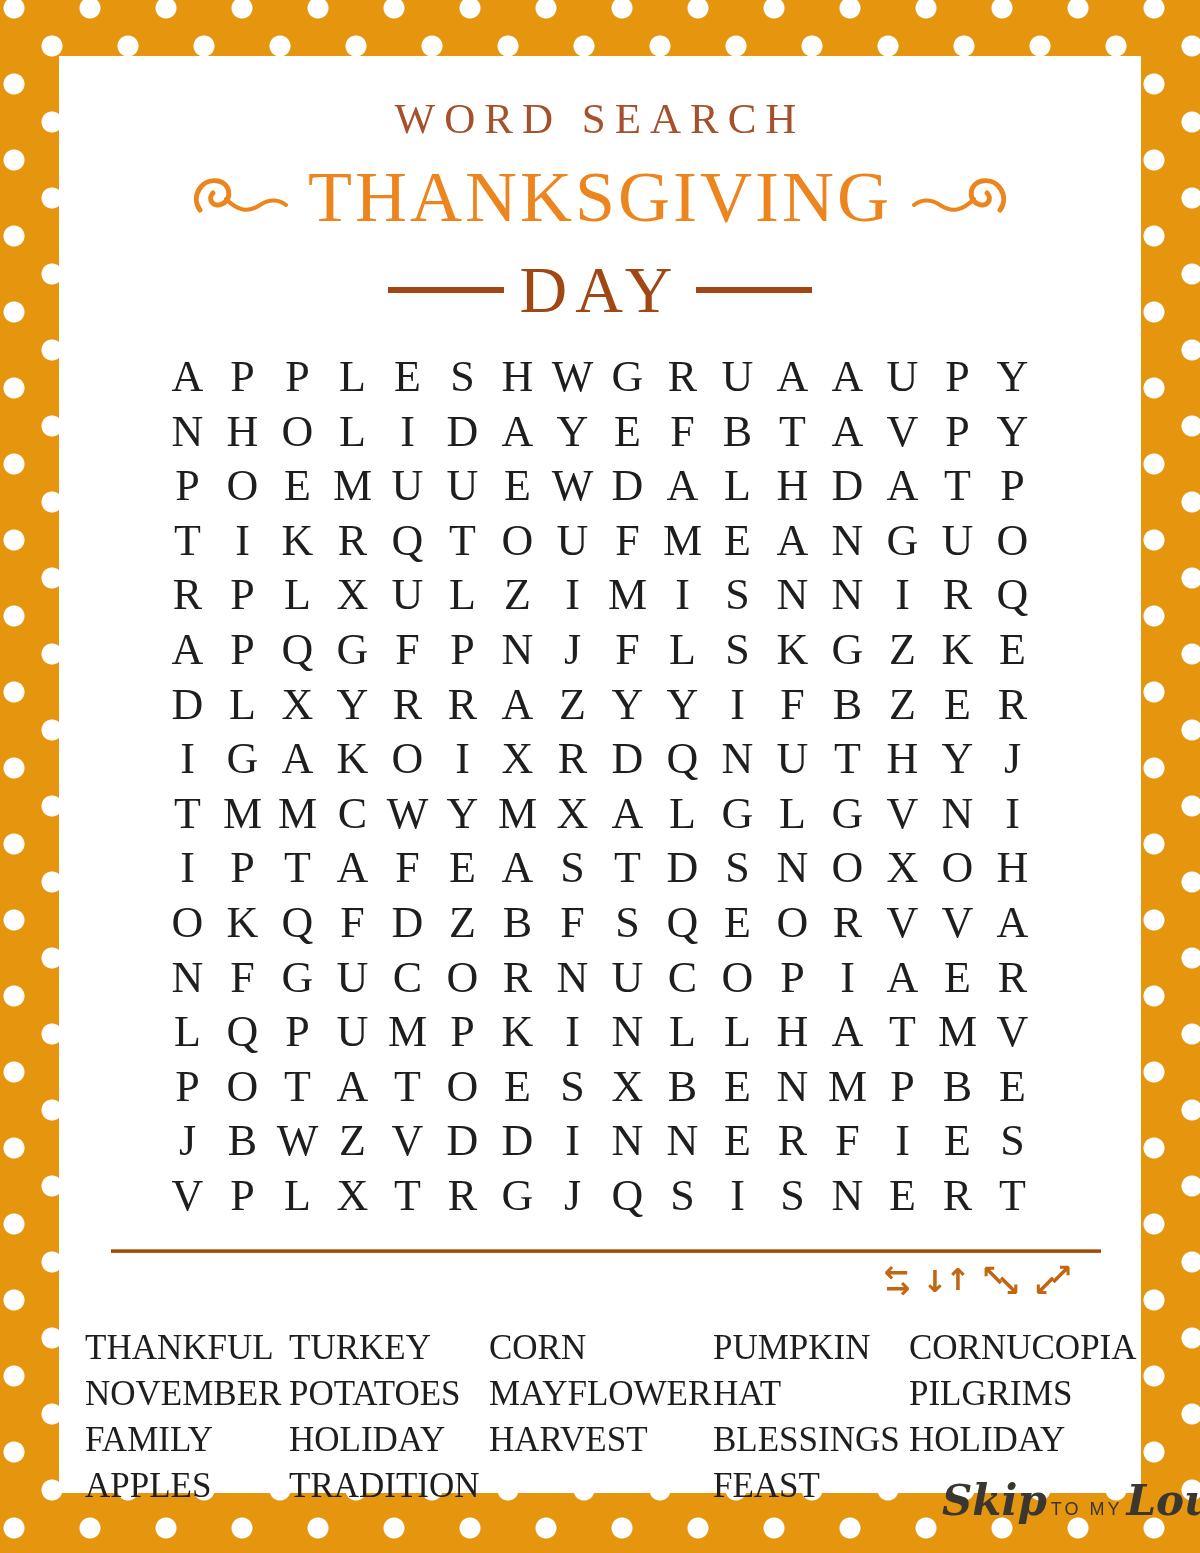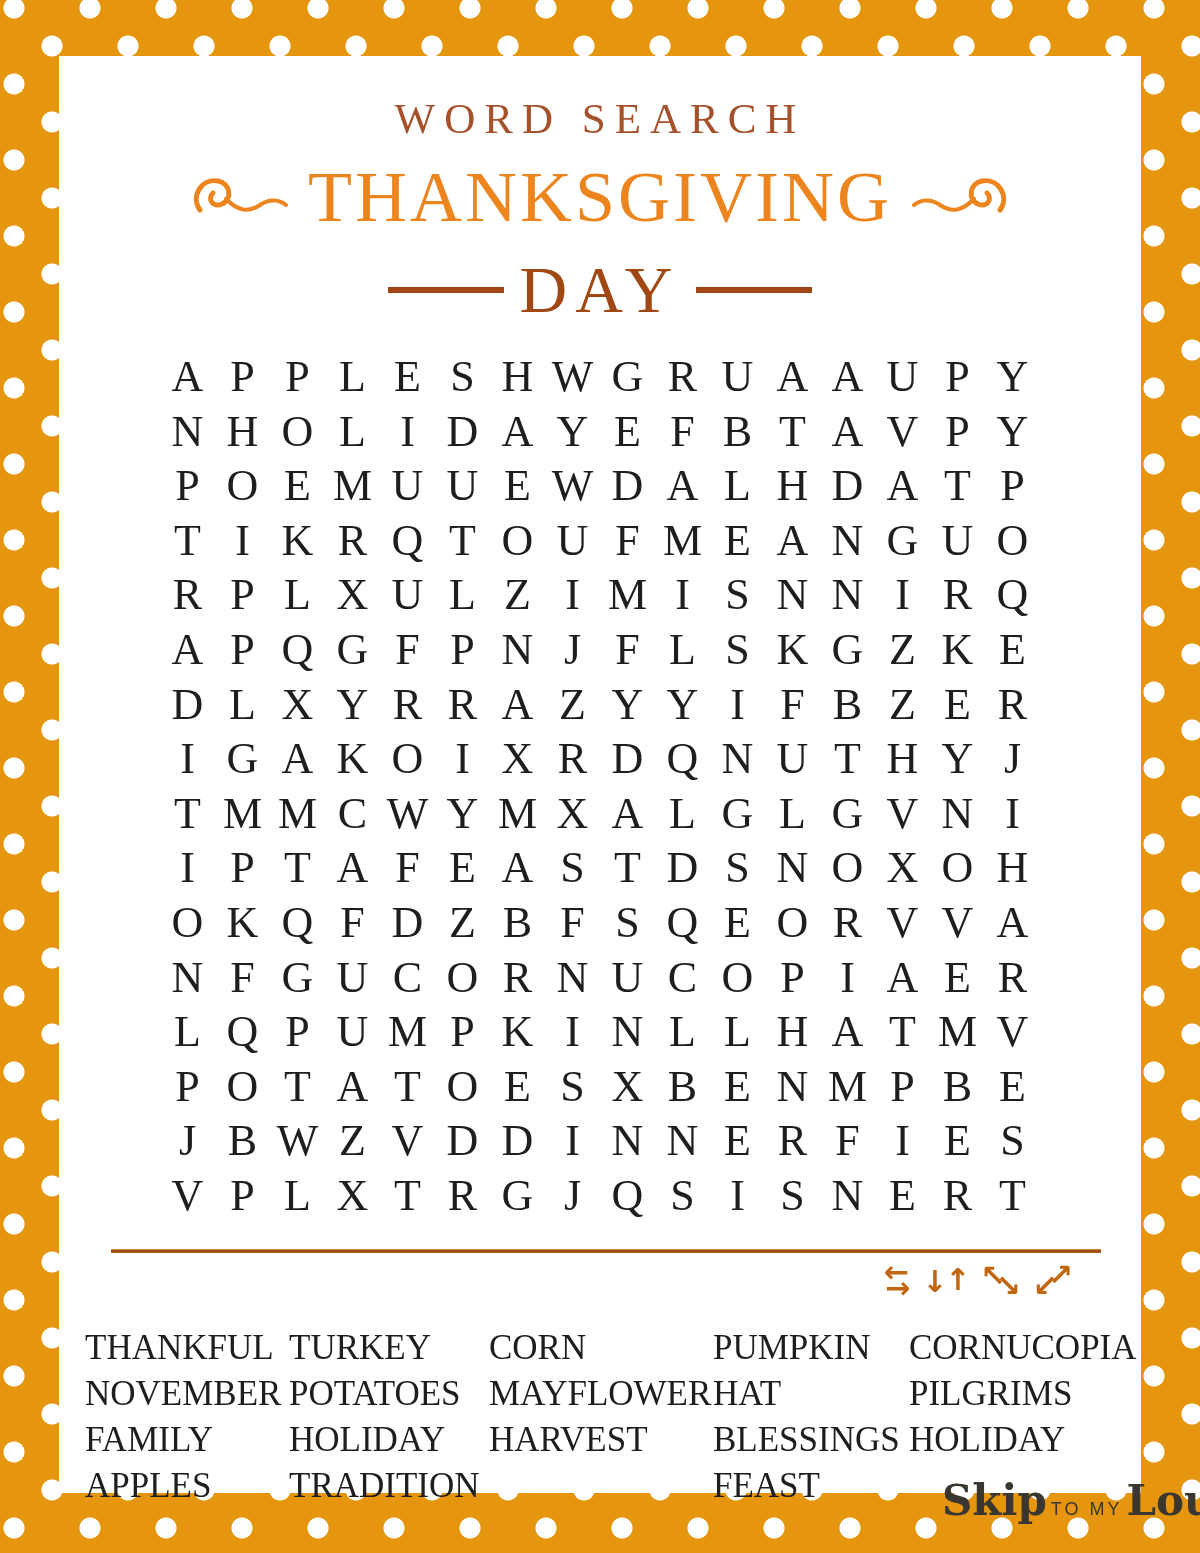--- a/index.html
+++ b/index.html
@@ -111,20 +111,21 @@
   .logo {
     position:absolute;
     left:942px; top:1480px;
     display:flex;
     align-items:baseline;
     color:#3a3731;
     white-space:nowrap;
   }
   .logo .script {
     font-family:"DejaVu Serif","Liberation Serif",serif;
+    font-style:italic;
     font-weight:bold;
     font-size:42px;
     line-height:1;
   }
   .logo .small {
     font-family:"Liberation Sans","DejaVu Sans",sans-serif;
     font-size:18px;
     letter-spacing:3px;
     margin:4px 4px;
   }

